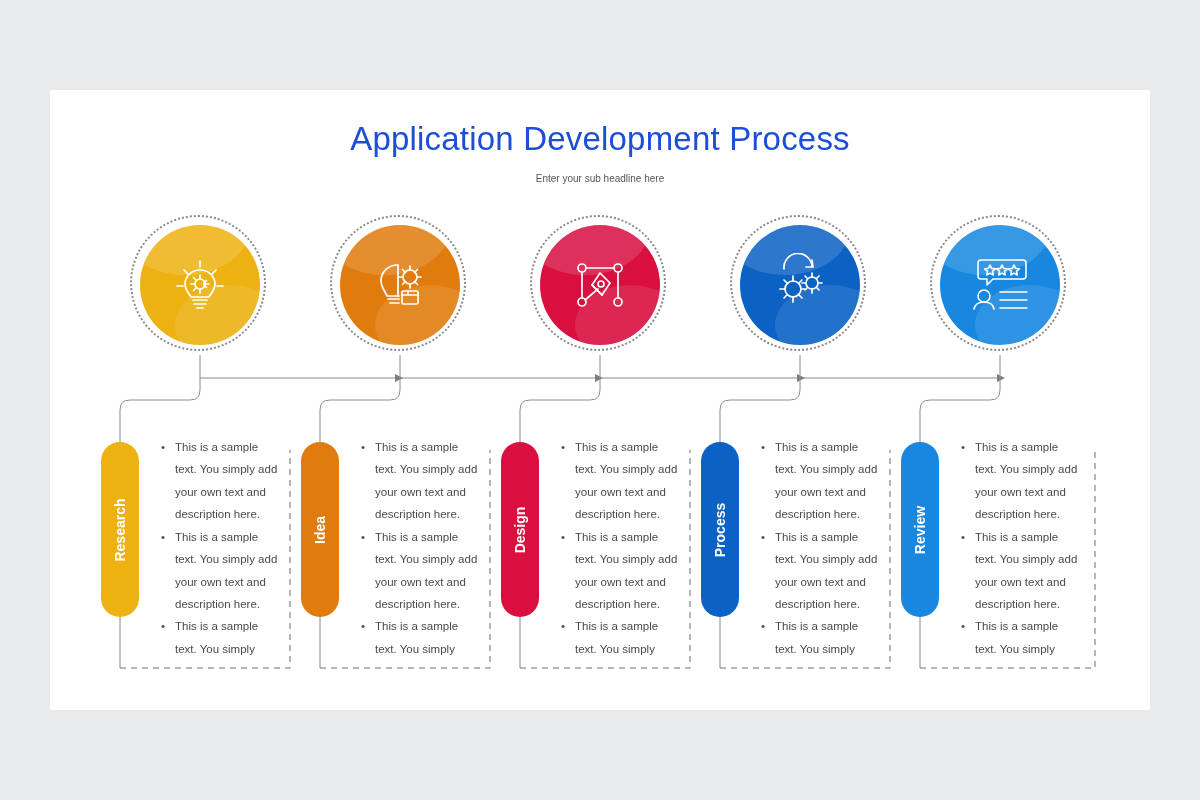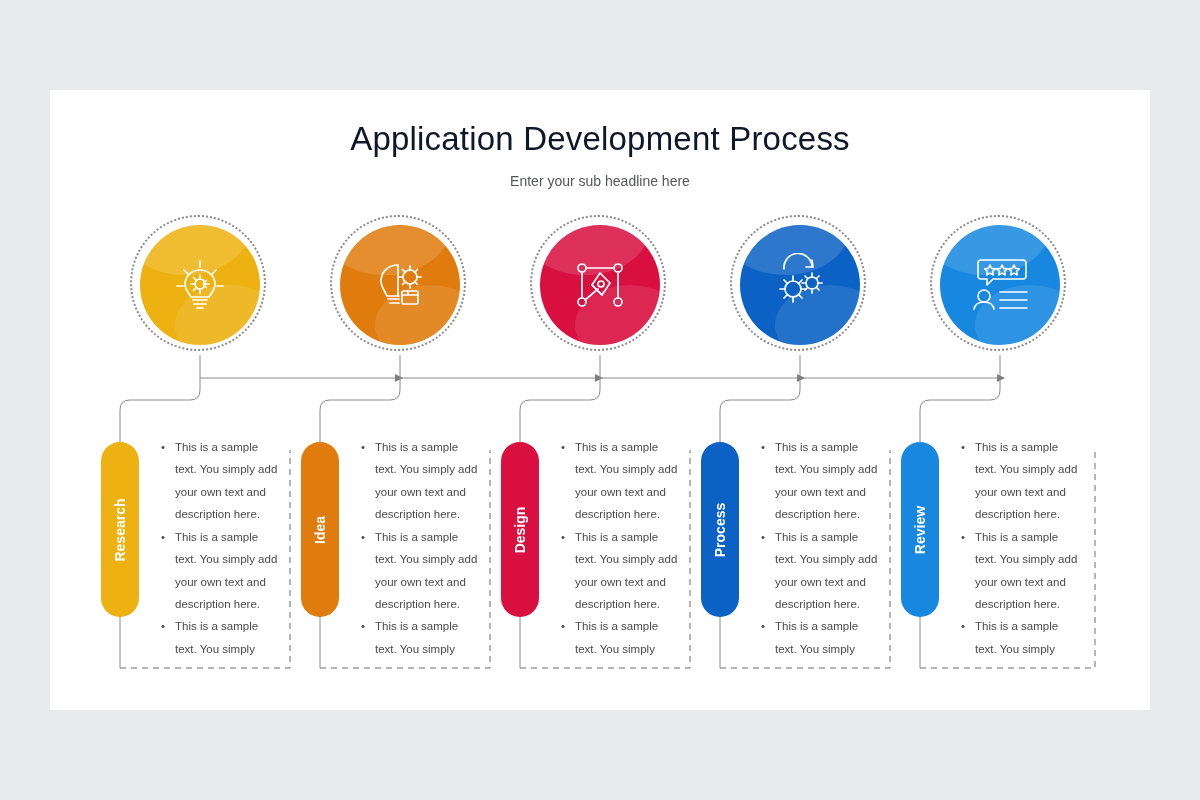--- a/index.html
+++ b/index.html
@@ -19,31 +19,31 @@
     height: 620px;
     background: #ffffff;
   }
   .title {
     position: absolute;
     left: 0;
     top: 30px;
     width: 1100px;
     text-align: center;
     font-size: 33px;
-    color: #0f172a;
+    color: #1d4ed8;
     font-weight: normal;
     letter-spacing: 0.2px;
   }
   .subtitle {
     position: absolute;
     left: 0;
     top: 83px;
     width: 1100px;
     text-align: center;
-    font-size: 14px;
+    font-size: 10px;
     color: #55565a;
   }
   
   .node {
     position: absolute;
     width: 140px;
     height: 140px;
   }
   .dotted-ring {
     position: absolute;

